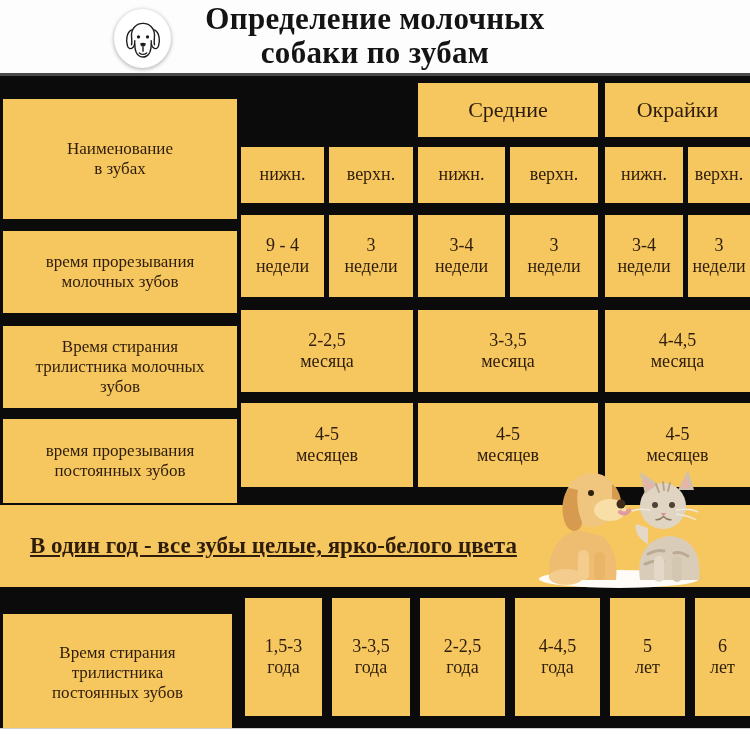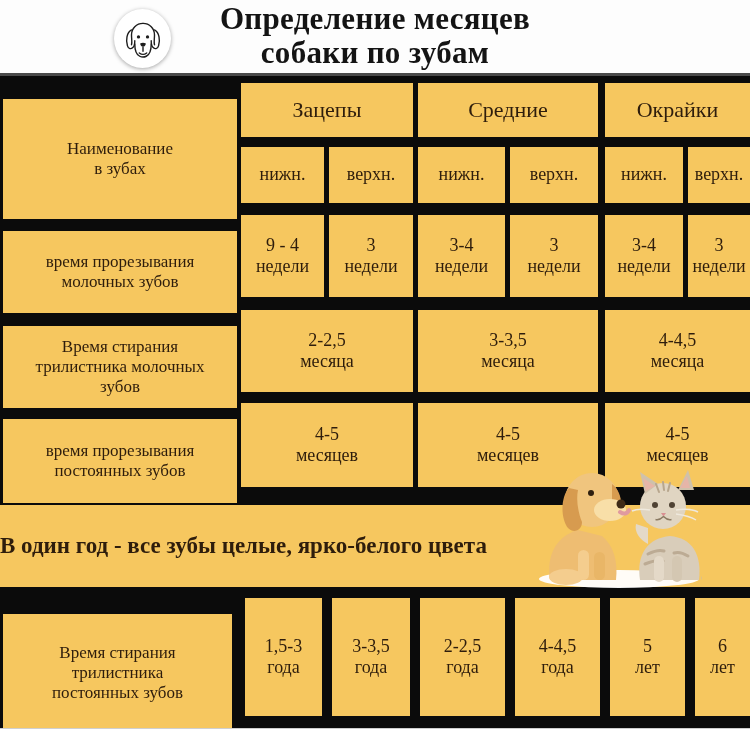--- a/index.html
+++ b/index.html
@@ -24,22 +24,22 @@
 
   
   .tbl{position:absolute;left:0;top:76px;width:750px;height:652px;background:var(--black);}
   .cell{position:absolute;background:var(--yellow);display:flex;align-items:center;
         justify-content:center;text-align:center;color:var(--ink);white-space:pre-line;
         line-height:1.18;}
   .lbl{font-size:17px;margin-top:16px;}
   .grp{font-size:22px;}
   .sub{font-size:18px;}
   .val{font-size:18px;line-height:1.15;}
-  .band{justify-content:flex-start;text-align:left;
-        font-size:23px;font-weight:bold;}
+  .band{justify-content:flex-start;text-align:left;padding-left:30px;
+        font-size:23px;font-weight:bold;text-decoration:underline;}
 
   .animals{position:absolute;left:536px;top:382px;width:166px;height:130px;z-index:5;}
 
   .bottom-strip{position:absolute;left:0;top:728px;width:750px;height:22px;background:#fff;
         border-top:1px solid #cfcfcf;}
 </style>
 </head>
 <body>
 
 <div class="page">
@@ -53,30 +53,29 @@
           <path d="M14 17 C8 20 7 30 9 36 C10 40 14 41 16 38 C18 36 18 33 18 30"></path>
           <path d="M42 17 C48 20 49 30 47 36 C46 40 42 41 40 38 C38 36 38 33 38 30"></path>
           <path d="M18 34 C18 42 20 47 24 49 C26.5 50.2 29.5 50.2 32 49 C36 47 38 42 38 34"></path>
           <path d="M28 38 L28 43 M23.5 45 Q28 48.5 32.5 45"></path>
         </g>
         <circle cx="22.5" cy="25.5" r="2" fill="#1d1d1d"></circle>
         <circle cx="33.5" cy="25.5" r="2" fill="#1d1d1d"></circle>
         <path d="M24.5 33.5 Q28 31.5 31.5 33.5 Q30.6 37.5 28 37.5 Q25.4 37.5 24.5 33.5 Z" fill="#1d1d1d"></path>
       </svg>
     </div>
-    <h1 class="title">Определение месяцев
+    <h1 class="title">Определение молочных
 собаки по зубам</h1>
   </div>
 
   <div class="tbl">
 
     <div class="cell lbl" style="left:3px;top:7px;width:234px;height:120px">Наименование
 в зубах</div>
 
-    <div class="cell grp" style="left:241px;top:7px;width:172px;height:54px">Зацепы</div>
     <div class="cell grp" style="left:605px;top:7px;width:145px;height:54px">Окрайки</div>
     <div class="cell grp" style="left:418px;top:7px;width:180px;height:54px">Средние</div>
 
     <div class="cell sub" style="left:241px;top:71px;width:83px;height:56px">нижн.</div>
     <div class="cell sub" style="left:329px;top:71px;width:84px;height:56px">верхн.</div>
     <div class="cell sub" style="left:418px;top:71px;width:87px;height:56px">нижн.</div>
     <div class="cell sub" style="left:510px;top:71px;width:88px;height:56px">верхн.</div>
     <div class="cell sub" style="left:605px;top:71px;width:78px;height:56px">нижн.</div>
     <div class="cell sub" style="left:688px;top:71px;width:62px;height:56px">верхн.</div>
 

